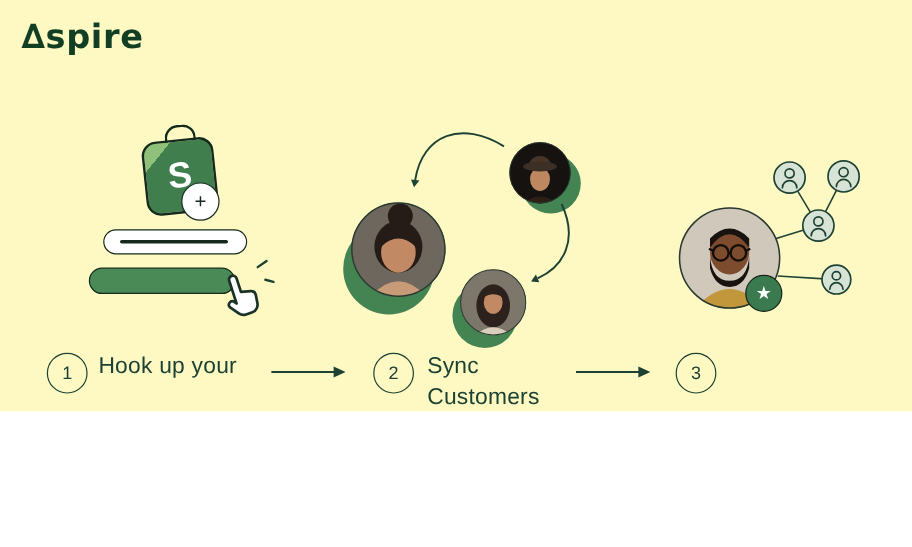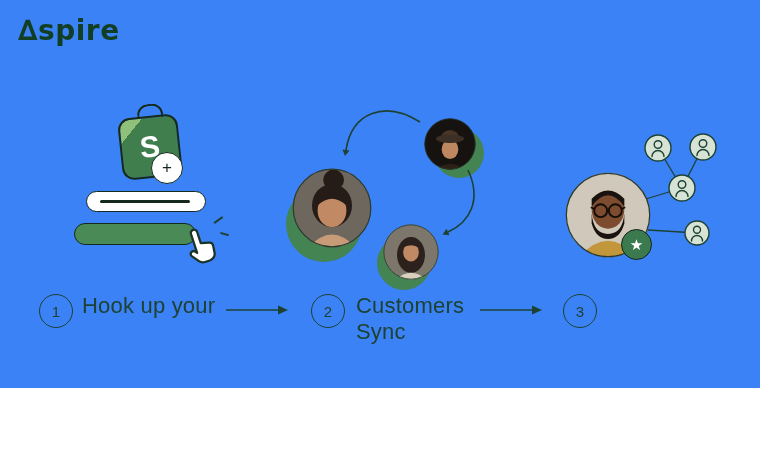--- a/index.html
+++ b/index.html
@@ -1,19 +1,19 @@
 <!DOCTYPE html>
 <html><head>
 <meta charset="utf-8">
 <style>
   html,body{margin:0;padding:0;}
   body{font-family:"Liberation Sans", sans-serif;}
   #stage{
-    position:relative;width:760px;height:388px;overflow:hidden;
-    background:#3b82f6;color:#1d4233;
+    position:relative;width:760px;height:343px;overflow:hidden;
+    background:#fef9c3;color:#1d4233;
   }
   .abs{position:absolute;}
 
   
   .logo{
     left:18px;top:14px;font-family:"DejaVu Sans",sans-serif;
     font-size:28px;font-weight:700;color:#123f23;letter-spacing:.5px;
   }
 
   
@@ -65,21 +65,21 @@
     color:#ffffff;font-size:15px;line-height:1;
   }
 
   
   .num-circle{
     width:32px;height:32px;border-radius:50%;border:1.6px solid #1d4233;
     display:flex;align-items:center;justify-content:center;
     font-size:15px;color:#1d4233;
   }
   .nc1{left:39px;top:294px;} .nc2{left:311px;top:294px;} .nc3{left:563px;top:294px;}
-  .step-label{font-size:22px;line-height:26px;color:#1d4233;letter-spacing:.2px;}
+  .step-label{font-size:19px;line-height:26px;color:#1d4233;letter-spacing:.2px;}
   .lbl1{left:82px;top:293px;} .lbl2{left:356px;top:293px;} .lbl3{left:607px;top:293px;}
   .flow-arrow{height:12px;}
   .fa1{left:226px;top:304px;} .fa2{left:480px;top:304px;}
 
   svg{display:block;}
 </style>
 </head>
 <body>
 
 <div id="stage">
@@ -232,22 +232,22 @@
 
   <svg class="abs flow-arrow fa1" width="62" height="12" viewBox="0 0 62 12">
     <line x1="0" y1="6" x2="53" y2="6" stroke="#1d4233" stroke-width="1.6"></line>
     <polygon points="52,1.5 62,6 52,10.5" fill="#1d4233"></polygon>
   </svg>
 
   <div class="abs num-circle nc2">
     <span>2</span>
   </div>
   <div class="abs step-label lbl2">
+    <div>Sync</div>
     <div>Customers</div>
-    <div>Sync</div>
   </div>
 
   <svg class="abs flow-arrow fa2" width="62" height="12" viewBox="0 0 62 12">
     <line x1="0" y1="6" x2="53" y2="6" stroke="#1d4233" stroke-width="1.6"></line>
     <polygon points="52,1.5 62,6 52,10.5" fill="#1d4233"></polygon>
   </svg>
 
   <div class="abs num-circle nc3">
     <span>3</span>
   </div>

